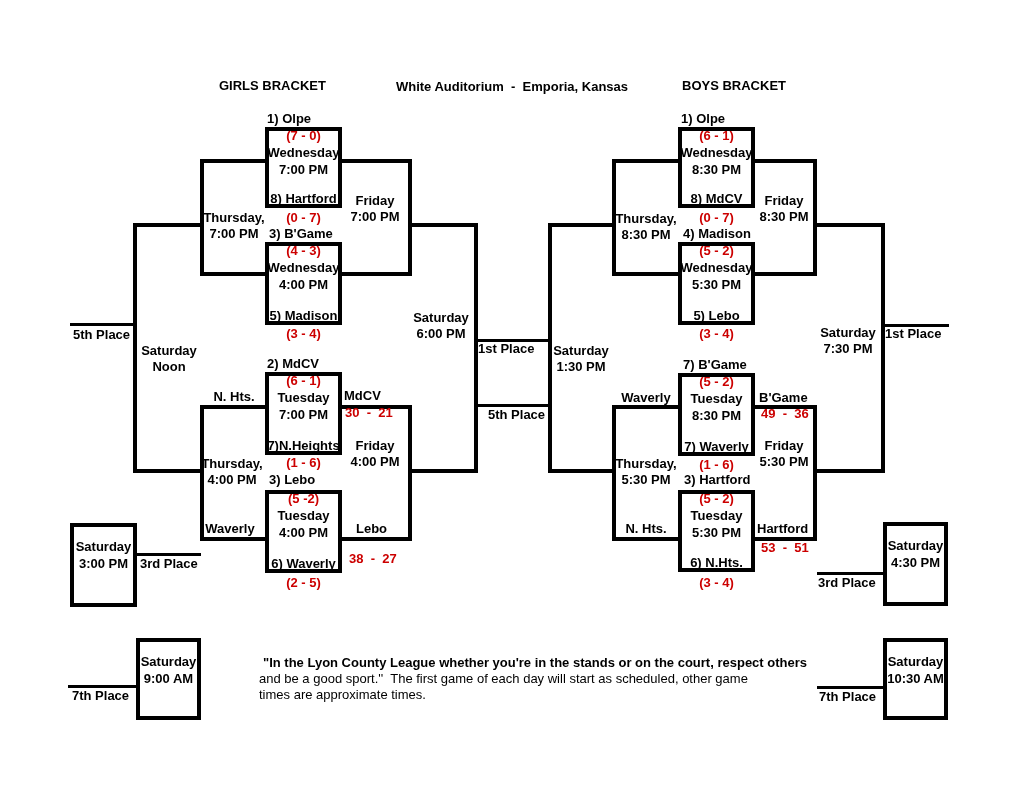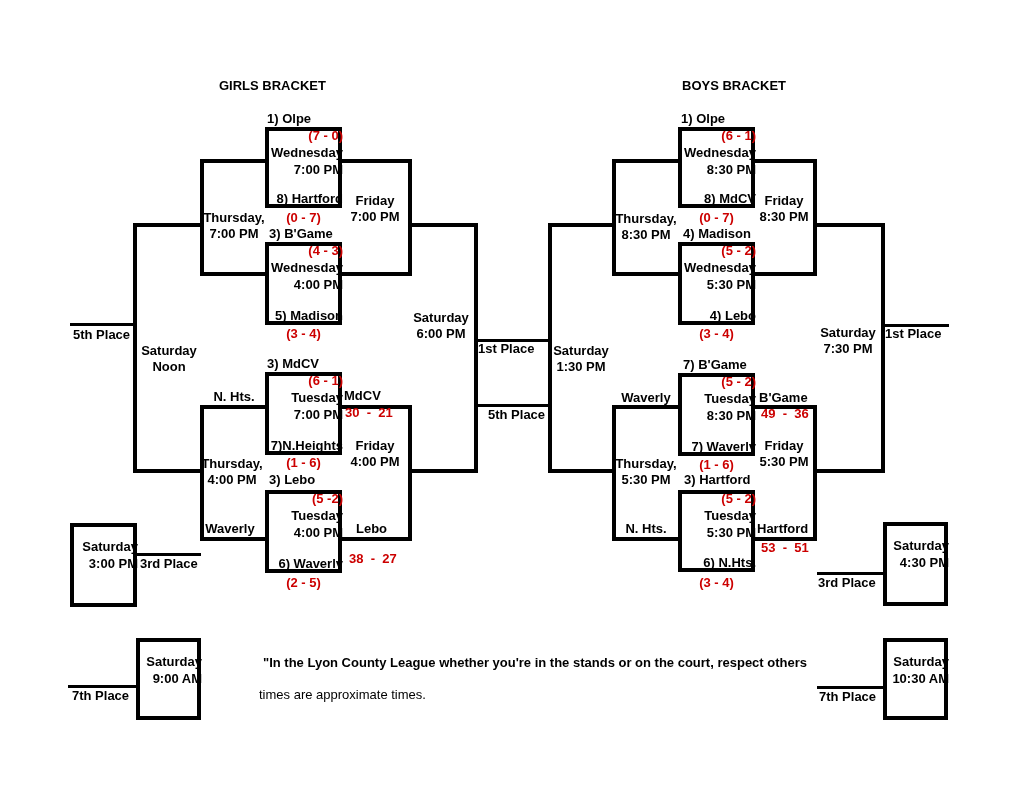--- a/index.html
+++ b/index.html
@@ -7,30 +7,31 @@
     font-family:"Liberation Sans","DejaVu Sans",sans-serif;font-size:13px;font-weight:bold;color:#000;overflow:hidden}
   .t{position:absolute;line-height:14px;white-space:nowrap}
   .c{text-align:center;white-space:nowrap}
   .red{color:#cc0000}
   .pre{white-space:pre}
   .reg{font-weight:normal}
   .hl{position:absolute;height:4px;background:#000}
   .vl{position:absolute;width:4px;background:#000}
   .pl{position:absolute;height:3px;background:#000}
   .box{position:absolute;border:4px solid #000;box-sizing:border-box;background:#fff}
-  .bt{position:absolute;left:-5px;right:-5px;text-align:right;line-height:14px;white-space:nowrap}
+  .bt{position:absolute;left:-5px;right:-5px;text-align:center;line-height:14px;white-space:nowrap}
   .stack{position:absolute}
   .stack div{position:absolute;left:0;right:0;text-align:center;line-height:14px;white-space:nowrap}
   .stack .l2{top:16px}
 </style>
 </head>
 <body>
 
 <div id="canvas">
 
+  <div class="t c pre" style="left:312px;top:80px;width:400px">White Auditorium  -  Emporia, Kansas</div>
   <div class="t" style="left:219px;top:79px">GIRLS BRACKET</div>
   <div class="t" style="left:682px;top:79px">BOYS BRACKET</div>
 
   <div class="hl" style="left:200px;top:159px;width:66px"></div>
   <div class="hl" style="left:200px;top:272px;width:66px"></div>
   <div class="vl" style="left:200px;top:159px;height:117px"></div>
   <div class="hl" style="left:133px;top:223px;width:71px"></div>
   <div class="vl" style="left:133px;top:223px;height:250px"></div>
   <div class="pl" style="left:70px;top:323px;width:67px"></div>
   <div class="hl" style="left:133px;top:469px;width:71px"></div>
@@ -101,40 +102,40 @@
   <div class="box" style="left:678px;top:127px;width:77px;height:81px">
     <div class="bt red" style="top:-2px">(6 - 1)</div>
     <div class="bt" style="top:15px">Wednesday</div>
     <div class="bt" style="top:32px">8:30 PM</div>
     <div class="bt" style="bottom:-2px">8) MdCV</div>
   </div>
   <div class="box" style="left:678px;top:242px;width:77px;height:83px">
     <div class="bt red" style="top:-2px">(5 - 2)</div>
     <div class="bt" style="top:15px">Wednesday</div>
     <div class="bt" style="top:32px">5:30 PM</div>
-    <div class="bt" style="bottom:-2px">4) Lebo</div>
+    <div class="bt" style="bottom:-2px">5) Lebo</div>
   </div>
   <div class="box" style="left:678px;top:373px;width:77px;height:83px">
     <div class="bt red" style="top:-2px">(5 - 2)</div>
     <div class="bt" style="top:15px">Tuesday</div>
     <div class="bt" style="top:32px">8:30 PM</div>
     <div class="bt" style="bottom:-2px">7) Waverly</div>
   </div>
   <div class="box" style="left:678px;top:490px;width:77px;height:82px">
     <div class="bt red" style="top:-2px">(5 - 2)</div>
     <div class="bt" style="top:15px">Tuesday</div>
     <div class="bt" style="top:32px">5:30 PM</div>
     <div class="bt" style="bottom:-2px">6) N.Hts.</div>
   </div>
 
   <div class="t" style="left:267px;top:112px">1) Olpe</div>
   <div class="t c red" style="left:265px;top:211px;width:77px">(0 - 7)</div>
   <div class="t" style="left:269px;top:227px">3) B'Game</div>
   <div class="t c red" style="left:265px;top:327px;width:77px">(3 - 4)</div>
-  <div class="t" style="left:267px;top:357px">3) MdCV</div>
+  <div class="t" style="left:267px;top:357px">2) MdCV</div>
   <div class="t c red" style="left:265px;top:456px;width:77px">(1 - 6)</div>
   <div class="t" style="left:269px;top:473px">3) Lebo</div>
   <div class="t c red" style="left:265px;top:576px;width:77px">(2 - 5)</div>
 
   <div class="stack" style="left:202px;top:211px;width:64px">
     <div class="l1">Thursday,</div>
     <div class="l2">7:00 PM</div>
   </div>
   <div class="stack" style="left:342px;top:194px;width:66px">
     <div class="l1">Friday</div>
@@ -229,15 +230,16 @@
   <div class="box" style="left:883px;top:522px;width:65px;height:84px">
     <div class="bt" style="top:13px">Saturday</div>
     <div class="bt" style="top:30px">4:30 PM</div>
   </div>
   <div class="box" style="left:883px;top:638px;width:65px;height:82px">
     <div class="bt" style="top:13px">Saturday</div>
     <div class="bt" style="top:30px">10:30 AM</div>
   </div>
 
   <div class="t pre" style="left:263px;top:656px">"In the Lyon County League whether you're in the stands or on the court, respect others</div>
+  <div class="t pre reg" style="left:259px;top:672px">and be a good sport.''  The first game of each day will start as scheduled, other game</div>
   <div class="t pre reg" style="left:259px;top:688px">times are approximate times.</div>
 
 </div>
 
 </body></html>

